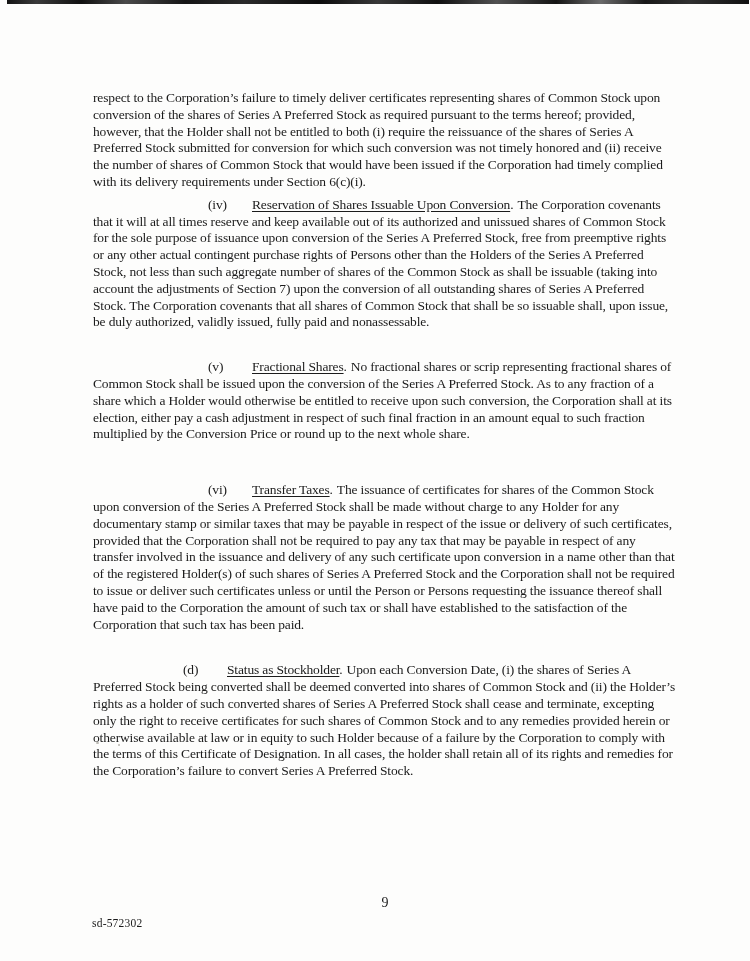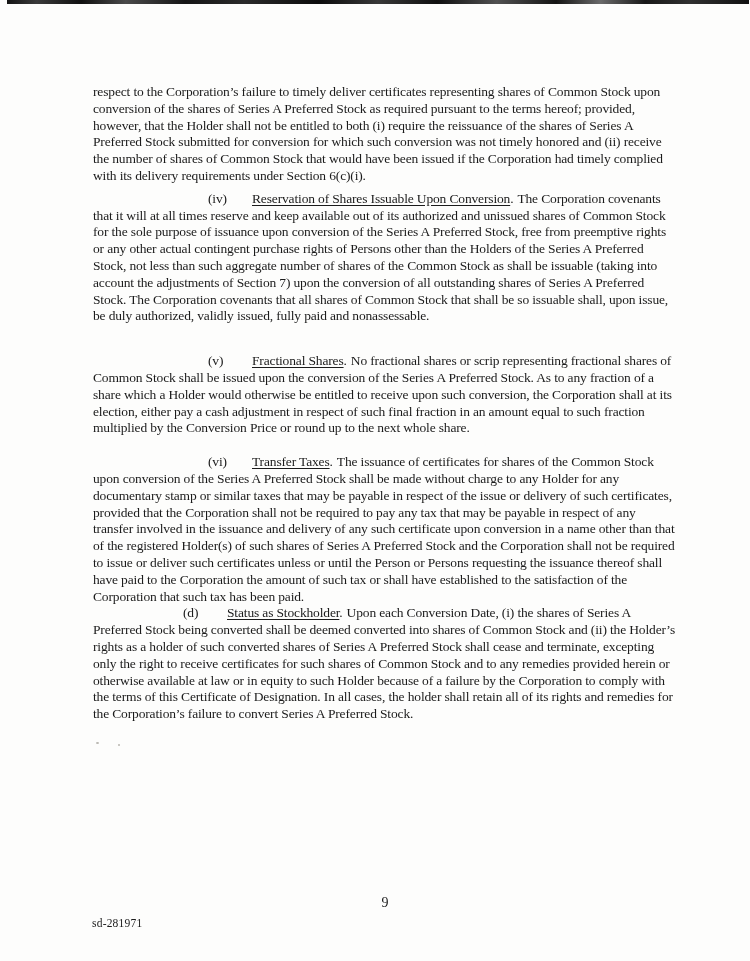--- a/index.html
+++ b/index.html
@@ -23,34 +23,34 @@
       #141414 0%, #3a3a3a 4%, #101010 10%, #4a4a4a 16%, #151515 24%,
       #2a2a2a 32%, #0c0c0c 42%, #383838 50%, #101010 58%, #515151 66%,
       #141414 74%, #6a6a6a 80%, #181818 86%, #303030 92%, #111 100%);
   }
   .scan-speck { position: absolute; background: #b9b6b0; border-radius: 50%; }
   .speck-a { left: 96px; top: 742px; width: 3px; height: 2px; }
   .speck-b { left: 118px; top: 744px; width: 2px; height: 2px; }
   .text-col {
     position: absolute;
     left: 93px;
-    top: 84px;
+    top: 90px;
     width: 584px;
     font-size: 13.5px;
     line-height: 16.8px;
     letter-spacing: -0.15px;
     text-align: left;
   }
   p.para { margin: 0; padding: 0; }
   p.sect-sub { text-indent: 115px; }
   p.sect-d  { text-indent: 90px; }
   p.m1 { margin-top: 6px; }
   p.m2 { margin-top: 28px; }
-  p.m3 { margin-top: 17px; }
-  p.m4 { }
+  p.m3 { margin-top: 39px; }
+  p.m4 { margin-top: 29px; }
   .label { display: inline-block; width: 44px; text-indent: 0; }
   .heading { text-decoration: underline; text-underline-offset: 2px; }
   .sep { padding-right: 4px; }
   .page-number {
     position: absolute;
     left: 93px;
     top: 895px;
     width: 584px;
     text-align: center;
     font-size: 14px;
@@ -81,15 +81,15 @@
     <p class="para sect-sub m2"><span class="label">(v)</span><span class="heading">Fractional Shares</span><span class="sep">.</span><span>No fractional shares or scrip representing fractional shares of Common Stock shall be issued upon the conversion of the Series A Preferred Stock. As to any fraction of a share which a Holder would otherwise be entitled to receive upon such conversion, the Corporation shall at its election, either pay a cash adjustment in respect of such final fraction in an amount equal to such fraction multiplied by the Conversion Price or round up to the next whole share.</span></p>
 
     <p class="para sect-sub m3"><span class="label">(vi)</span><span class="heading">Transfer Taxes</span><span class="sep">.</span><span>The issuance of certificates for shares of the Common Stock upon conversion of the Series A Preferred Stock shall be made without charge to any Holder for any documentary stamp or similar taxes that may be payable in respect of the issue or delivery of such certificates, provided that the Corporation shall not be required to pay any tax that may be payable in respect of any transfer involved in the issuance and delivery of any such certificate upon conversion in a name other than that of the registered Holder(s) of such shares of Series A Preferred Stock and the Corporation shall not be required to issue or deliver such certificates unless or until the Person or Persons requesting the issuance thereof shall have paid to the Corporation the amount of such tax or shall have established to the satisfaction of the Corporation that such tax has been paid.</span></p>
 
     <p class="para sect-d m4"><span class="label">(d)</span><span class="heading">Status as Stockholder</span><span class="sep">.</span><span>Upon each Conversion Date, (i) the shares of Series A Preferred Stock being converted shall be deemed converted into shares of Common Stock and (ii) the Holder’s rights as a holder of such converted shares of Series A Preferred Stock shall cease and terminate, excepting only the right to receive certificates for such shares of Common Stock and to any remedies provided herein or otherwise available at law or in equity to such Holder because of a failure by the Corporation to comply with the terms of this Certificate of Designation. In all cases, the holder shall retain all of its rights and remedies for the Corporation’s failure to convert Series A Preferred Stock.</span></p>
 
   </div>
 
   <div class="page-number">9</div>
 
-  <div class="doc-id">sd-281971</div>
+  <div class="doc-id">sd-572302</div>
 
 </div>
 
 </body></html>

